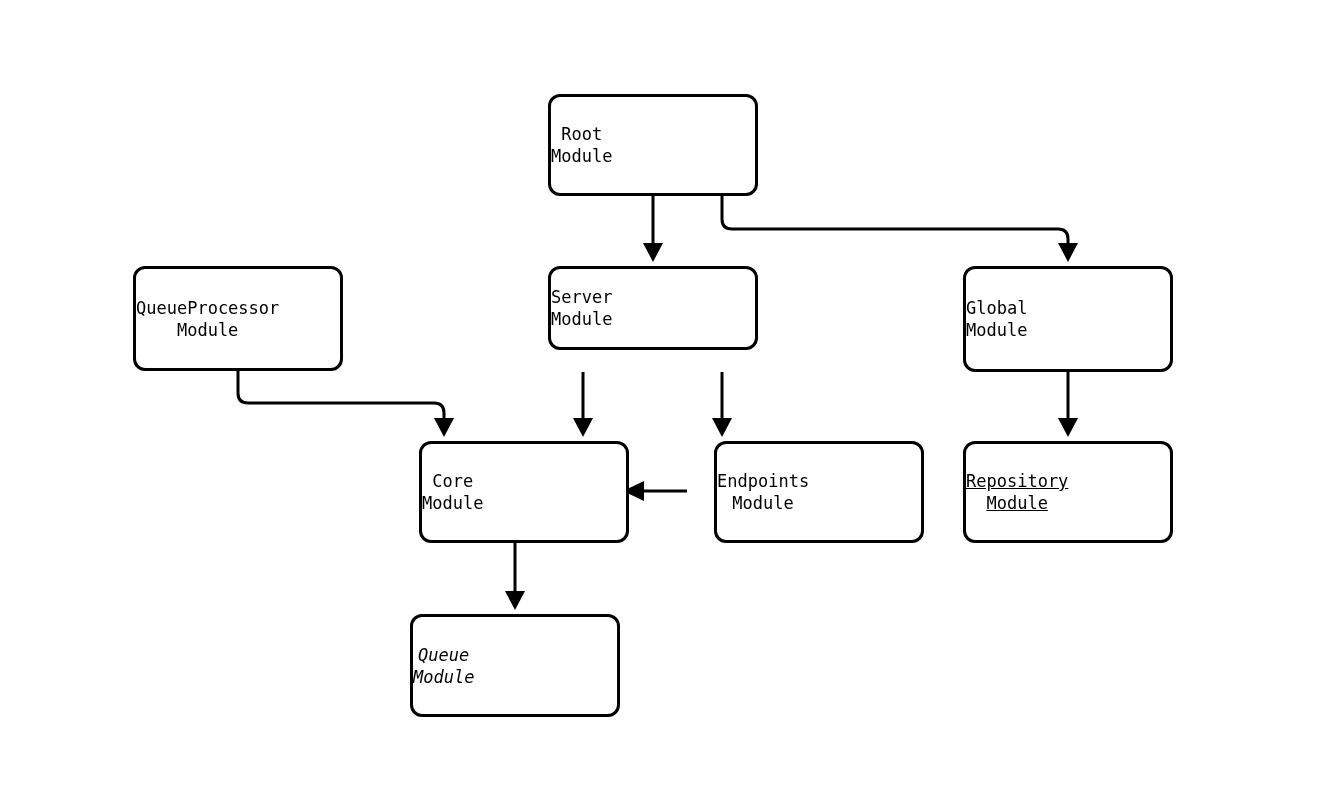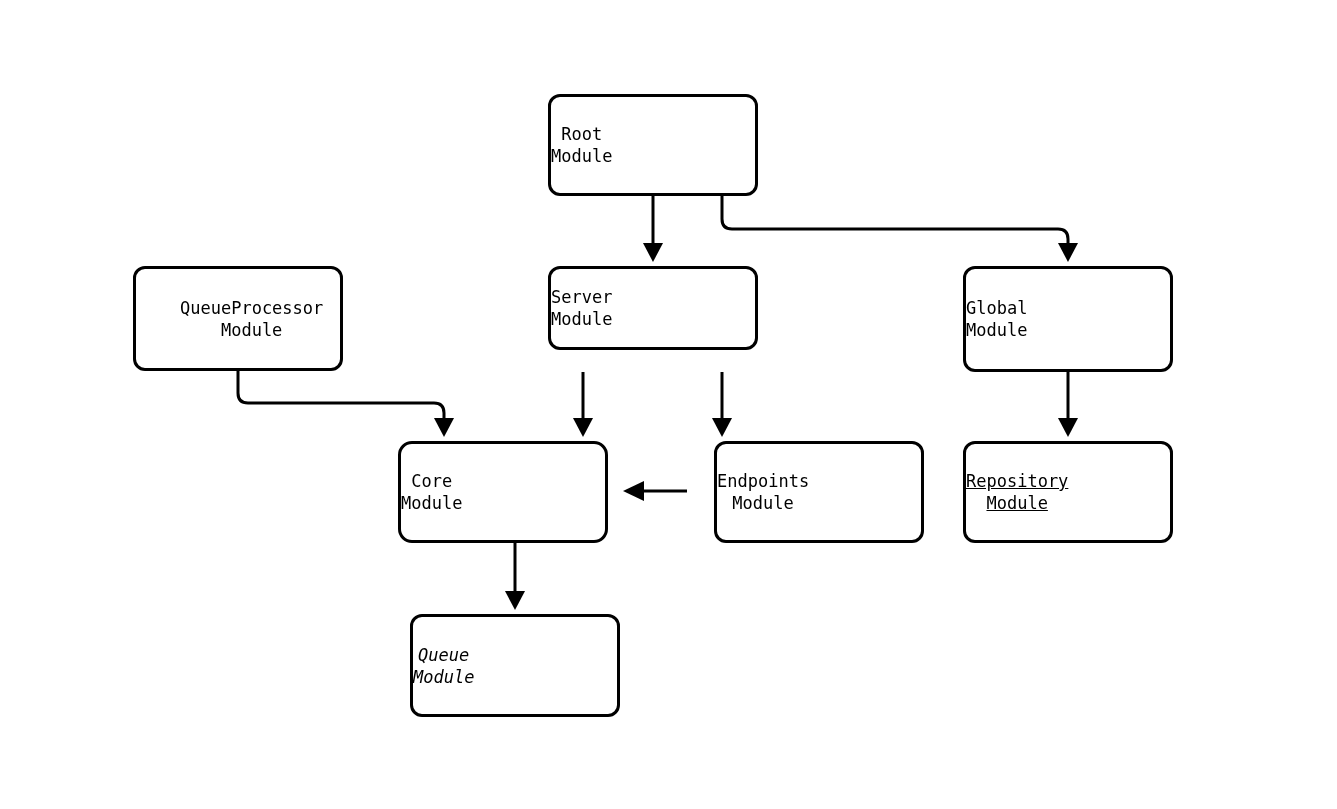--- a/index.html
+++ b/index.html
@@ -106,36 +106,36 @@
       </g>
 
     </g>
   </svg>
 
   <div class="node-box" style="left:548px; top:94px; width:210px; height:102px;">
     <div class="node-label">Root
 Module</div>
   </div>
 
-  <div class="node-box" style="left:133px; top:266px; width:210px; height:105px;padding-left:44px;">
+  <div class="node-box" style="left:133px; top:266px; width:210px; height:105px;">
     <div class="node-label">QueueProcessor
 Module</div>
   </div>
 
   <div class="node-box" style="left:548px; top:266px; width:210px; height:84px;">
     <div class="node-label">Server
 Module</div>
   </div>
 
   <div class="node-box" style="left:963px; top:266px; width:210px; height:106px;">
     <div class="node-label">Global
 Module</div>
   </div>
 
-  <div class="node-box" style="left:398px; top:441px; width:210px; height:102px;border-radius:14px;">
+  <div class="node-box" style="left:419px; top:441px; width:210px; height:102px;">
     <div class="node-label">Core
 Module</div>
   </div>
 
   <div class="node-box" style="left:714px; top:441px; width:210px; height:102px;">
     <div class="node-label">Endpoints
 Module</div>
   </div>
 
   <div class="node-box" style="left:963px; top:441px; width:210px; height:102px;text-decoration:underline;">

